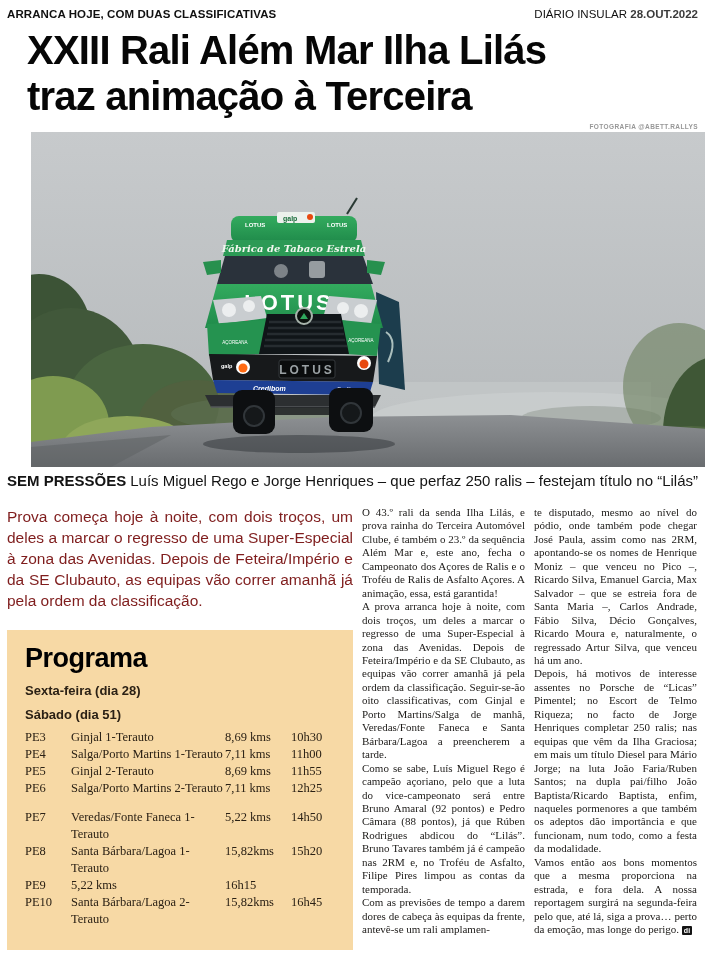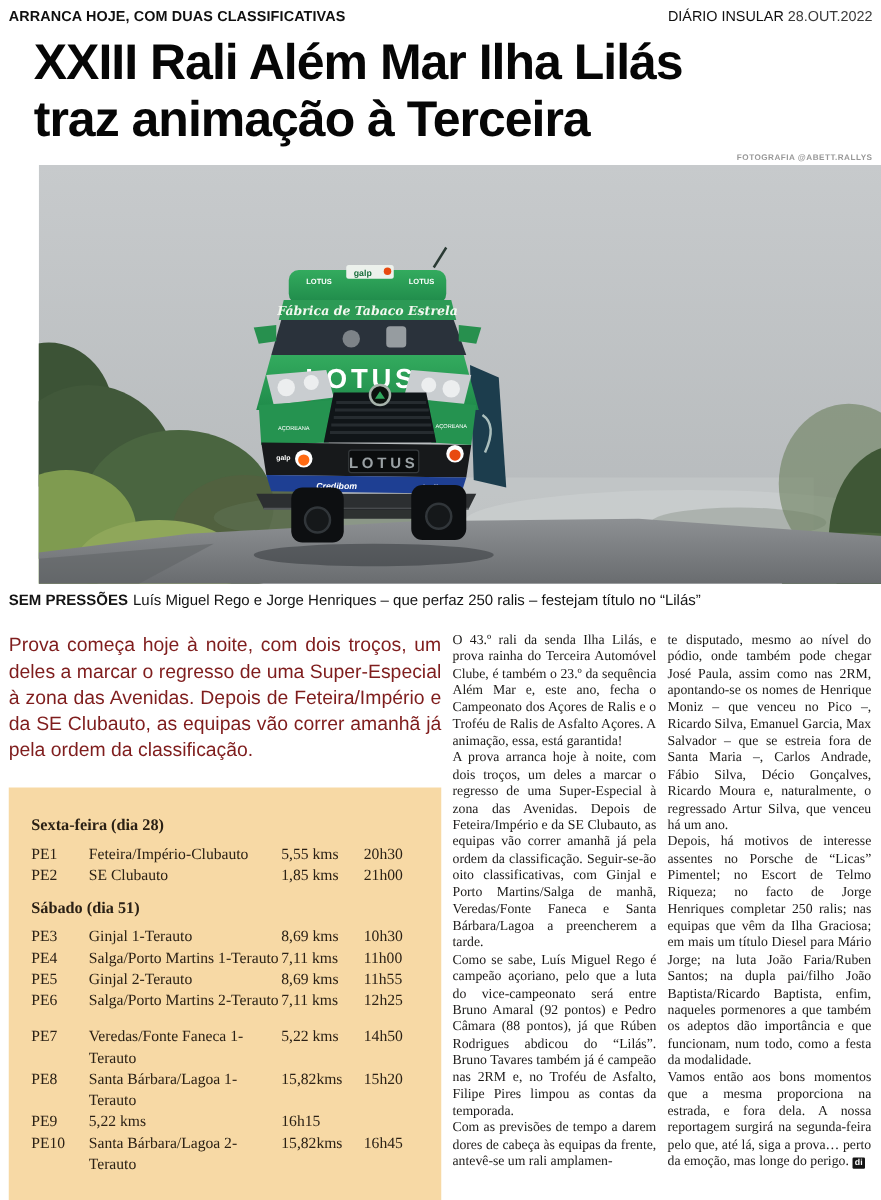--- a/index.html
+++ b/index.html
@@ -6,46 +6,46 @@
   html,body { background:#e8e8e8; }
   .page {
     width:705px; height:960px; background:#ffffff; margin:0 auto;
     font-family:"Liberation Sans", sans-serif; color:#111;
     padding:8px 7px 0; position:relative; overflow:hidden;
   }
   .topbar { display:flex; justify-content:space-between; align-items:baseline;text-align:center; }
   .kicker { font-size:11.5px; font-weight:700; letter-spacing:.1px; color:#101010; }
   .masthead { font-size:11.5px; color:#101010; white-space:nowrap; }
   .masthead .mh-name { font-weight:400; }
-  .masthead .mh-date { font-weight:400; color:#3a3a3a; }
+  .masthead .mh-date { font-weight:700; color:#3a3a3a; }
   h1.headline {
     margin-top:7px; font-size:40px; line-height:46px; font-weight:700;
     letter-spacing:-0.8px; color:#060606;margin-left:20px;
   }
   .credit {
     text-align:right; font-size:6.5px; font-weight:700; color:#979797;
     letter-spacing:.4px; margin:4px 0 2px;
   }
   .photo-wrap { width:691px; height:335px;padding-left:24px; }
   .photo-wrap svg { display:block; width:691px; height:335px; }
-  .caption { margin-top:7px; font-size:12px; line-height:13px; color:#141414; }
+  .caption { margin-top:7px; font-size:15px; line-height:13px; color:#141414; }
   .caption .cap-label { font-weight:700; margin-right:4px; }
   .content { display:flex; gap:9px; margin-top:19px; }
   .col-left { width:346px; }
   .col-mid, .col-right { width:163px; }
   .lead {
     font-size:15.5px; line-height:21px; color:#7f1d1d; text-align:justify;
   }
   .program-box { margin-top:19px; background:#f7d9a5; padding:13px 18px 14px; }
   .program-title {
     font-size:27px; font-weight:700; letter-spacing:-0.5px; color:#000;
     margin-bottom:9px;
   }
   .program-day {
-    font-family:Liberation Serif, serif; font-weight:700; font-size:13px;
+    font-family:Liberation Sans, sans-serif; font-weight:700; font-size:13px;
     color:#2b2115; margin:9px 0 7px;
   }
   .program-group { margin-bottom:8px; }
   .program-row {
     display:grid; grid-template-columns:46px 1fr 66px 44px;
     font-family:"Liberation Serif", serif; font-size:12.5px; line-height:17px;
     color:#2b2115;
   }
   .article p {
     font-family:"Liberation Serif", serif; font-size:11px; line-height:13.45px;
@@ -211,36 +211,23 @@
   <div class="caption">
     <span class="cap-label">SEM PRESSÕES</span><span>Luís Miguel Rego e Jorge Henriques – que perfaz 250 ralis – festejam título no “Lilás”</span>
   </div>
 
   <div class="content">
 
     <div class="col-left">
       <p class="lead">Prova começa hoje à noite, com dois troços, um deles a marcar o regresso de uma Super-Especial à zona das Avenidas. Depois de Feteira/Império e da SE Clubauto, as equipas vão correr amanhã já pela ordem da classificação.</p>
 
       <div class="program-box">
+        <div class="program-title">Programa</div>
 
         <div class="program-day">Sexta-feira (dia 28)</div>
-        <div class="program-group">
-          <div class="program-row">
-            <span>PE1</span>
-              <span>Feteira/Império-Clubauto</span>
-              <span>5,55 kms</span>
-              <span>20h30</span>
-          </div>
-          <div class="program-row">
-            <span>PE2</span>
-              <span>SE Clubauto</span>
-              <span>1,85 kms</span>
-              <span>21h00</span>
-          </div>
-        </div>
 
         <div class="program-day">Sábado (dia 51)</div>
         <div class="program-group">
           <div class="program-row">
             <span>PE3</span>
               <span>Ginjal 1-Terauto</span>
               <span>8,69 kms</span>
               <span>10h30</span>
           </div>
           <div class="program-row">

